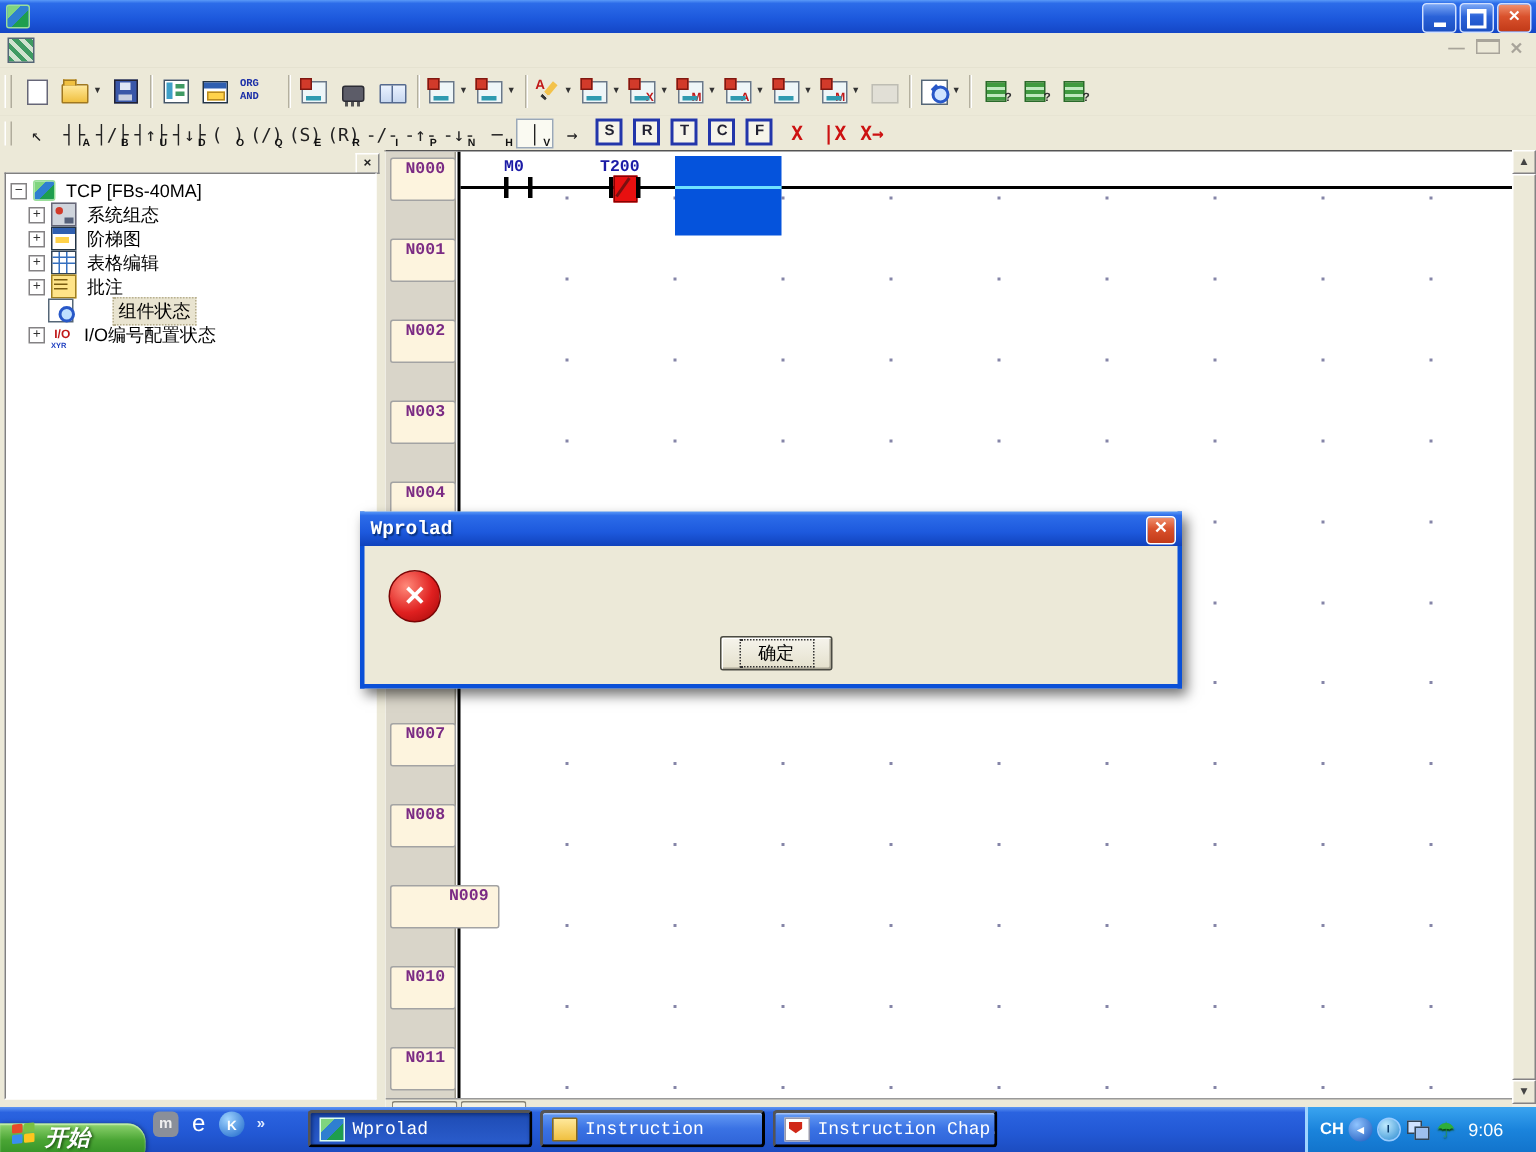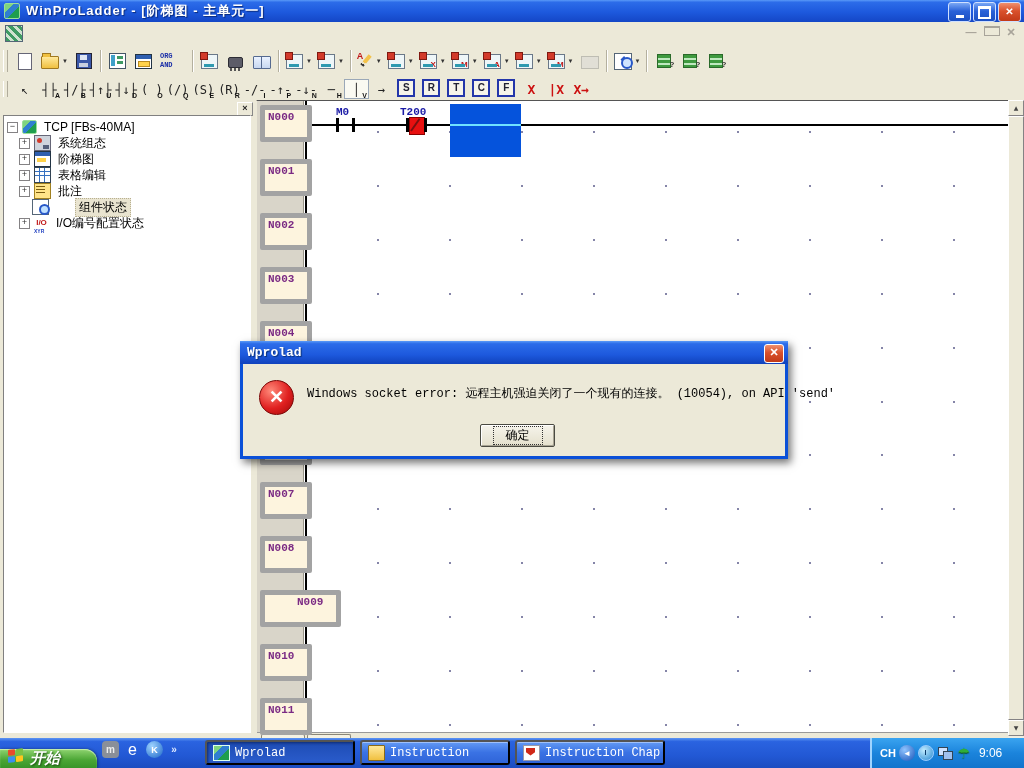--- a/index.html
+++ b/index.html
@@ -125,22 +125,22 @@
   .ti-io::after{content:"XYR";position:absolute;left:0;bottom:-4px;font:bold 5px "Liberation Sans",sans-serif;color:#2040c0;}
   .tree-label{padding:0 3px;}
   .tree-label.selected{background:#e9e4d0;border:1px dotted #b8b090;margin-left:22px;}
 
   
   .ladder{position:absolute;left:257px;top:100px;width:751px;height:638px;background:#fff;
     border-top:1px solid #555;overflow:hidden;}
   .labelcol{position:absolute;left:0;top:0;width:46px;height:631px;background:#d9d5c9;border-right:1px solid #9a968a;}
   .rail{position:absolute;left:48px;top:0;width:2px;height:631px;background:#000;}
   .rowlabel{position:absolute;left:3px;width:39px;height:26px;background:#fdf4de;
-    border:5px solid #a3a3a3;border-radius:2px;font:bold 11px/13px "Liberation Mono",monospace;
-    color:#7b2b84;padding:1px 0 0 3px;}
+    border:1px solid #a3a3a3;border-radius:2px;font:bold 11px/13px "Liberation Mono",monospace;
+    color:#7b2b84;padding:1px 0 0 3px;text-align:center;}
   .rung{position:absolute;left:50px;top:23px;height:2px;background:#000;}
   .contact-bar{position:absolute;width:3px;height:14px;background:#000;top:17px;}
   .contact-label{position:absolute;top:5px;font:bold 11px "Liberation Mono",monospace;color:#1b1ba6;}
   .t-fill{position:absolute;top:16px;width:14px;height:16px;background:#e81010;border:1px solid #8a0000;}
   .t-fill::before{content:"";position:absolute;left:1px;top:12px;width:15px;height:2px;background:#7a1010;transform:rotate(-55deg);transform-origin:left;}
   .sel-block{position:absolute;left:193px;top:3px;width:71px;height:53px;background:#0553dc;}
   .sel-line{position:absolute;left:0;top:20px;width:71px;height:2px;background:#6fe2ff;}
   .dot{position:absolute;width:2px;height:2px;background:#8585a8;}
   .bottomtabs{position:absolute;left:0;top:631px;width:751px;height:7px;background:#ece9d8;border-top:1px solid #999;}
   .btab{position:absolute;top:1px;width:42px;height:6px;background:#f4f1e2;border:1px solid #8a8678;border-bottom:none;border-radius:2px 2px 0 0;}
@@ -214,21 +214,20 @@
   .ic-umbrella{color:#2fae3a;font-size:14px;text-shadow:0 1px 1px #0a4a10;}
   .tray-time{font:12px "Liberation Sans",sans-serif;margin-left:7px;}
 </style>
 </head>
 <body>
 
 <div class="screen">
 
   <div class="titlebar">
     <span class="appicon"></span>
-    <span class="title-text">WinProLadder - [阶梯图 - 主单元一]</span>
     <div class="winbtns">
       <div class="wbtn">
           <span class="minglyph"></span>
         </div>
       <div class="wbtn">
           <span class="maxglyph"></span>
         </div>
       <div class="wbtn close">✕</div>
     </div>
   </div>
@@ -627,21 +626,20 @@
     <div class="sbtn" style="top:620px;">▼</div>
   </div>
 
   <div class="dialog">
     <div class="dlg-title">
       <span class="dlg-title-text">Wprolad</span>
       <div class="dlg-close">✕</div>
     </div>
     <div class="dlg-body">
       <div class="err-icon">✕</div>
-      <div class="err-msg">Windows socket error: 远程主机强迫关闭了一个现有的连接。 (10054), on API 'send'</div>
       <div class="ok-btn">
         <span class="ok-inner">确定</span>
       </div>
     </div>
   </div>
 
   <div class="taskbar">
     <div class="startbtn">
       <span class="winflag">
           <i class="wf-r"></i>

